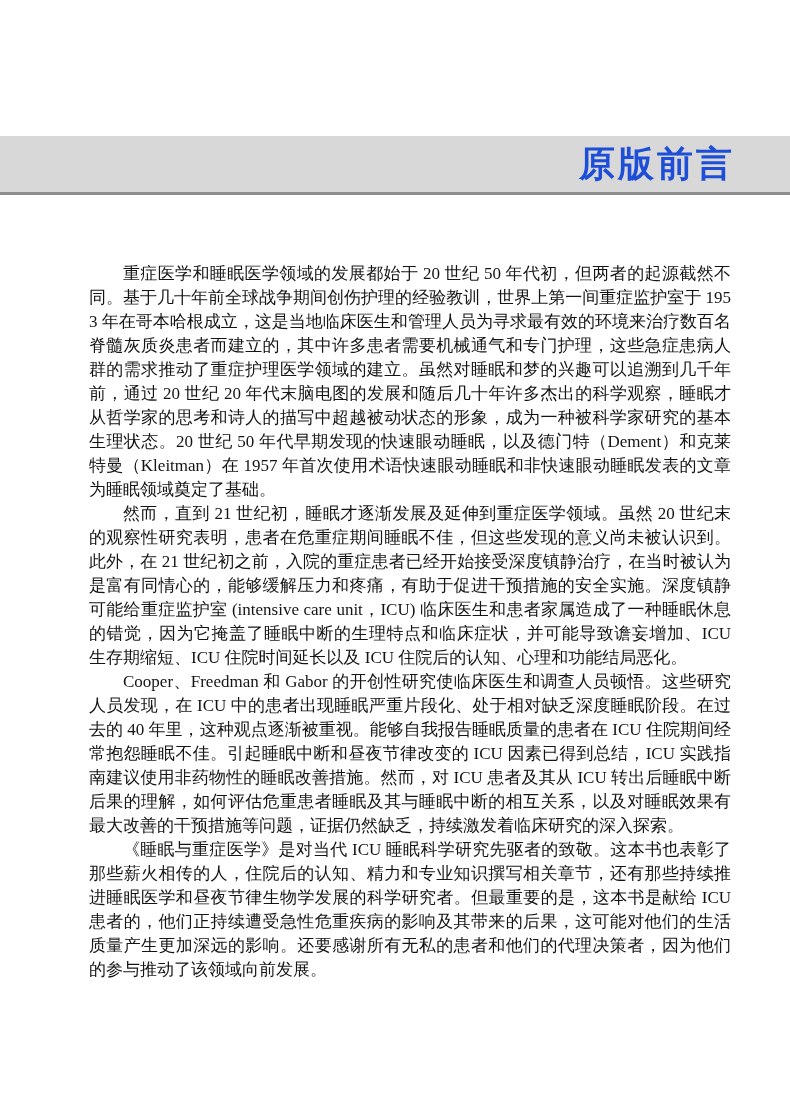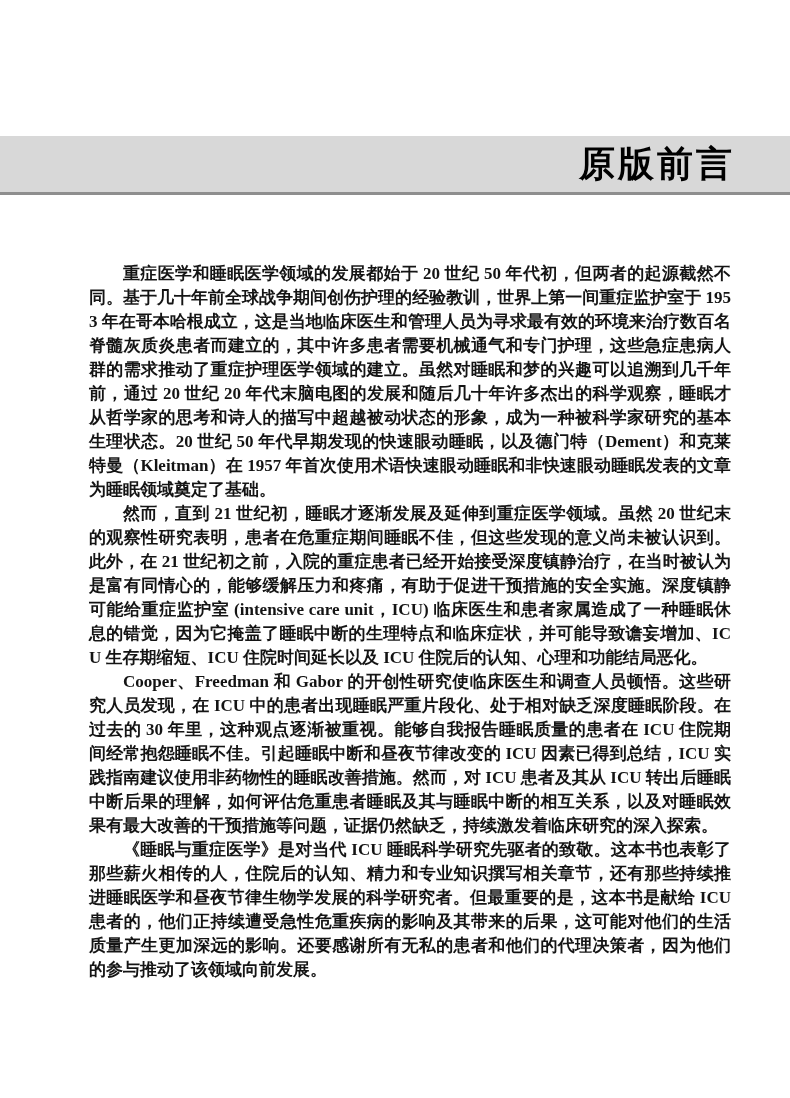--- a/index.html
+++ b/index.html
@@ -28,51 +28,50 @@
   }
   .header-title {
     margin: 0;
     height: 56px;
     line-height: 56px;
     text-align: right;
     padding-right: 55px;
     font-size: 36px;
     font-weight: bold;
     letter-spacing: 3px;
-    color: #000000;
+    color: #1d4ed8;
     font-family: "Liberation Serif", "DejaVu Serif", serif;
   }
   .body-text {
     position: absolute;
     top: 262px;
     left: 89px;
     width: 642px;
     font-size: 17px;
     line-height: 24px;
     text-align: justify;
     text-justify: inter-ideograph;
     color: #141414;
   }
   .body-text p {
     margin: 0;
     padding: 0;
     text-indent: 2em;
     word-break: break-all;
-    font-weight: bold;
   }
 </style>
 </head>
 <body>
 
 <div class="page">
 
   <div class="header-band">
     <h1 class="header-title">原版前言</h1>
   </div>
 
   <div class="body-text">
     <p>重症医学和睡眠医学领域的发展都始于 20 世纪 50 年代初，但两者的起源截然不同。基于几十年前全球战争期间创伤护理的经验教训，世界上第一间重症监护室于 1953 年在哥本哈根成立，这是当地临床医生和管理人员为寻求最有效的环境来治疗数百名脊髓灰质炎患者而建立的，其中许多患者需要机械通气和专门护理，这些急症患病人群的需求推动了重症护理医学领域的建立。虽然对睡眠和梦的兴趣可以追溯到几千年前，通过 20 世纪 20 年代末脑电图的发展和随后几十年许多杰出的科学观察，睡眠才从哲学家的思考和诗人的描写中超越被动状态的形象，成为一种被科学家研究的基本生理状态。20 世纪 50 年代早期发现的快速眼动睡眠，以及德门特（Dement）和克莱特曼（Kleitman）在 1957 年首次使用术语快速眼动睡眠和非快速眼动睡眠发表的文章为睡眠领域奠定了基础。</p>
     <p>然而，直到 21 世纪初，睡眠才逐渐发展及延伸到重症医学领域。虽然 20 世纪末的观察性研究表明，患者在危重症期间睡眠不佳，但这些发现的意义尚未被认识到。此外，在 21 世纪初之前，入院的重症患者已经开始接受深度镇静治疗，在当时被认为是富有同情心的，能够缓解压力和疼痛，有助于促进干预措施的安全实施。深度镇静可能给重症监护室 (intensive care unit，ICU) 临床医生和患者家属造成了一种睡眠休息的错觉，因为它掩盖了睡眠中断的生理特点和临床症状，并可能导致谵妄增加、ICU 生存期缩短、ICU 住院时间延长以及 ICU 住院后的认知、心理和功能结局恶化。</p>
-    <p>Cooper、Freedman 和 Gabor 的开创性研究使临床医生和调查人员顿悟。这些研究人员发现，在 ICU 中的患者出现睡眠严重片段化、处于相对缺乏深度睡眠阶段。在过去的 30 年里，这种观点逐渐被重视。能够自我报告睡眠质量的患者在 ICU 住院期间经常抱怨睡眠不佳。引起睡眠中断和昼夜节律改变的 ICU 因素已得到总结，ICU 实践指南建议使用非药物性的睡眠改善措施。然而，对 ICU 患者及其从 ICU 转出后睡眠中断后果的理解，如何评估危重患者睡眠及其与睡眠中断的相互关系，以及对睡眠效果有最大改善的干预措施等问题，证据仍然缺乏，持续激发着临床研究的深入探索。</p>
+    <p>Cooper、Freedman 和 Gabor 的开创性研究使临床医生和调查人员顿悟。这些研究人员发现，在 ICU 中的患者出现睡眠严重片段化、处于相对缺乏深度睡眠阶段。在过去的 40 年里，这种观点逐渐被重视。能够自我报告睡眠质量的患者在 ICU 住院期间经常抱怨睡眠不佳。引起睡眠中断和昼夜节律改变的 ICU 因素已得到总结，ICU 实践指南建议使用非药物性的睡眠改善措施。然而，对 ICU 患者及其从 ICU 转出后睡眠中断后果的理解，如何评估危重患者睡眠及其与睡眠中断的相互关系，以及对睡眠效果有最大改善的干预措施等问题，证据仍然缺乏，持续激发着临床研究的深入探索。</p>
     <p>《睡眠与重症医学》是对当代 ICU 睡眠科学研究先驱者的致敬。这本书也表彰了那些薪火相传的人，住院后的认知、精力和专业知识撰写相关章节，还有那些持续推进睡眠医学和昼夜节律生物学发展的科学研究者。但最重要的是，这本书是献给 ICU 患者的，他们正持续遭受急性危重疾病的影响及其带来的后果，这可能对他们的生活质量产生更加深远的影响。还要感谢所有无私的患者和他们的代理决策者，因为他们的参与推动了该领域向前发展。</p>
   </div>
 
 </div>
 
 </body></html>

